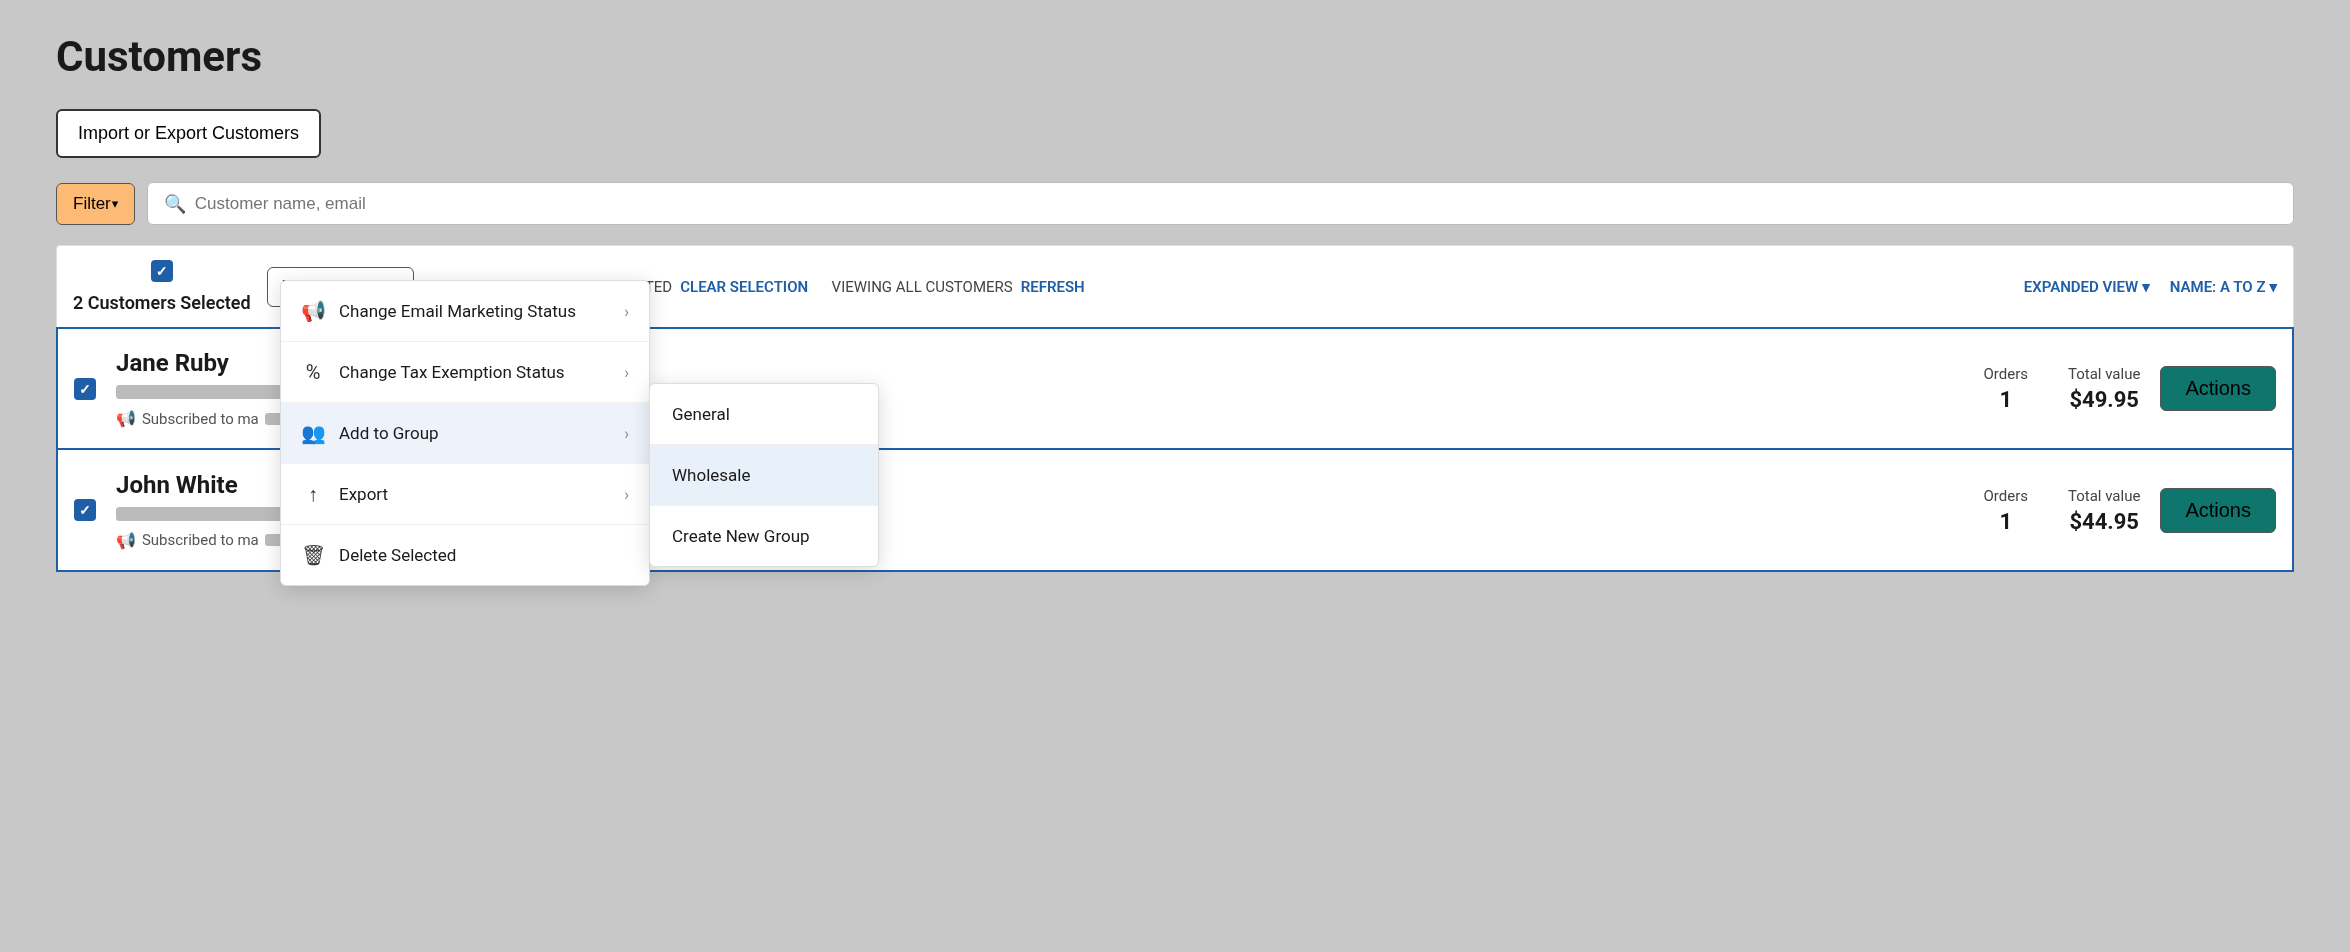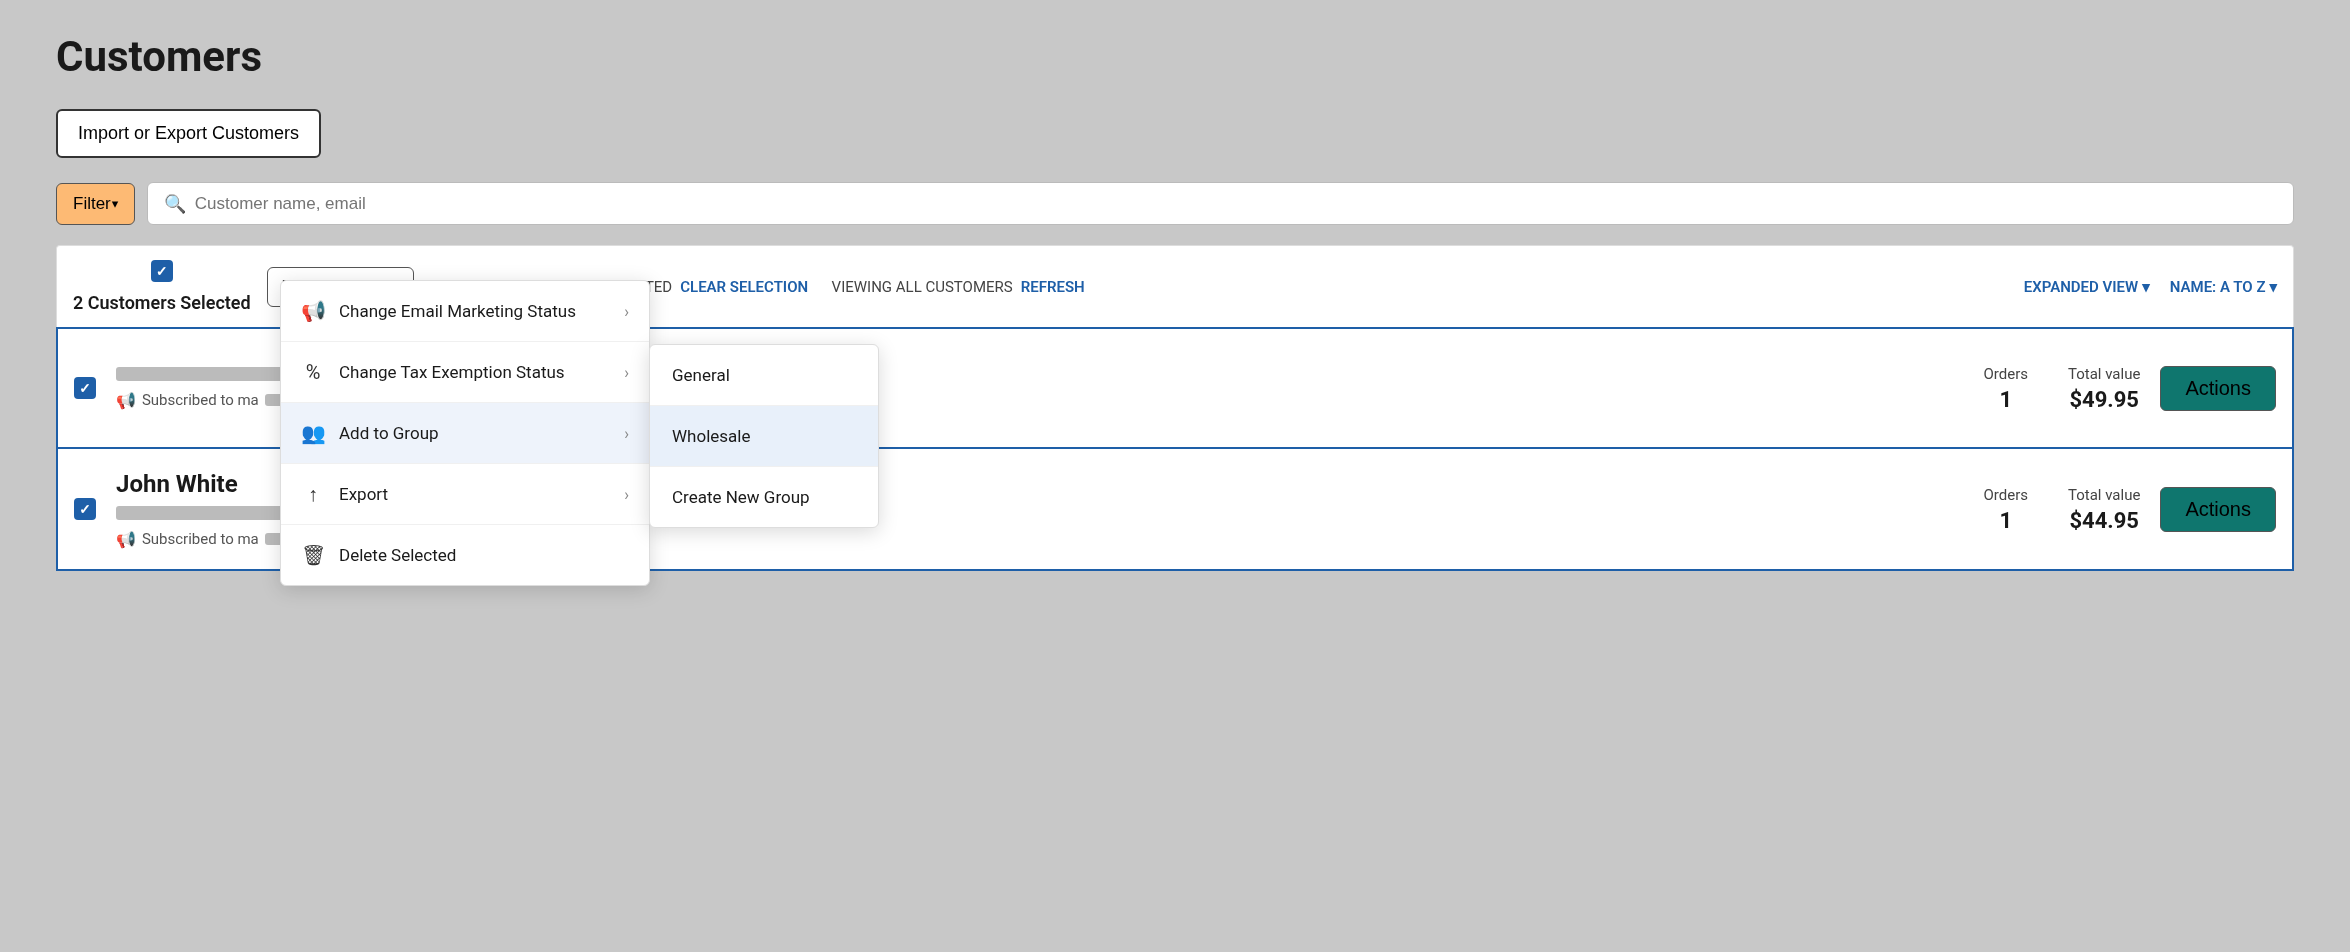--- a/index.html
+++ b/index.html
@@ -334,21 +334,21 @@
       color: #888;
     }
 
     .sub-dropdown {
       background: white;
       border: 1px solid #ddd;
       border-radius: 6px;
       box-shadow: 0 4px 20px rgba(0,0,0,0.15);
       width: 230px;
       margin-left: -1px;
-      margin-top: 64px;
+      margin-top: 103px;
       overflow: hidden;
       align-self: flex-start;
     }
 
     .sub-item {
       padding: 20px 22px;
       font-size: 17px;
       color: #1a1a1a;
       cursor: pointer;
       border-bottom: 1px solid #f0f0f0;
@@ -420,20 +420,21 @@
   </div>
 
   
   <div class="customers-list">
 
     <div class="customer-row">
       <div class="customer-checkbox">
         <div class="checkbox-blue"></div>
       </div>
       <div class="customer-info">
+        <div class="customer-name">Jane Ruby</div>
         <div class="customer-email-placeholder"></div>
         <div class="customer-subscribed">
           <span class="megaphone-icon">📢</span>
           <span>Subscribed to ma</span>
           <span class="sub-text-placeholder"></span>
         </div>
       </div>
       <div class="customer-stats">
         <div class="stat-block">
           <div class="stat-label">Orders</div>

